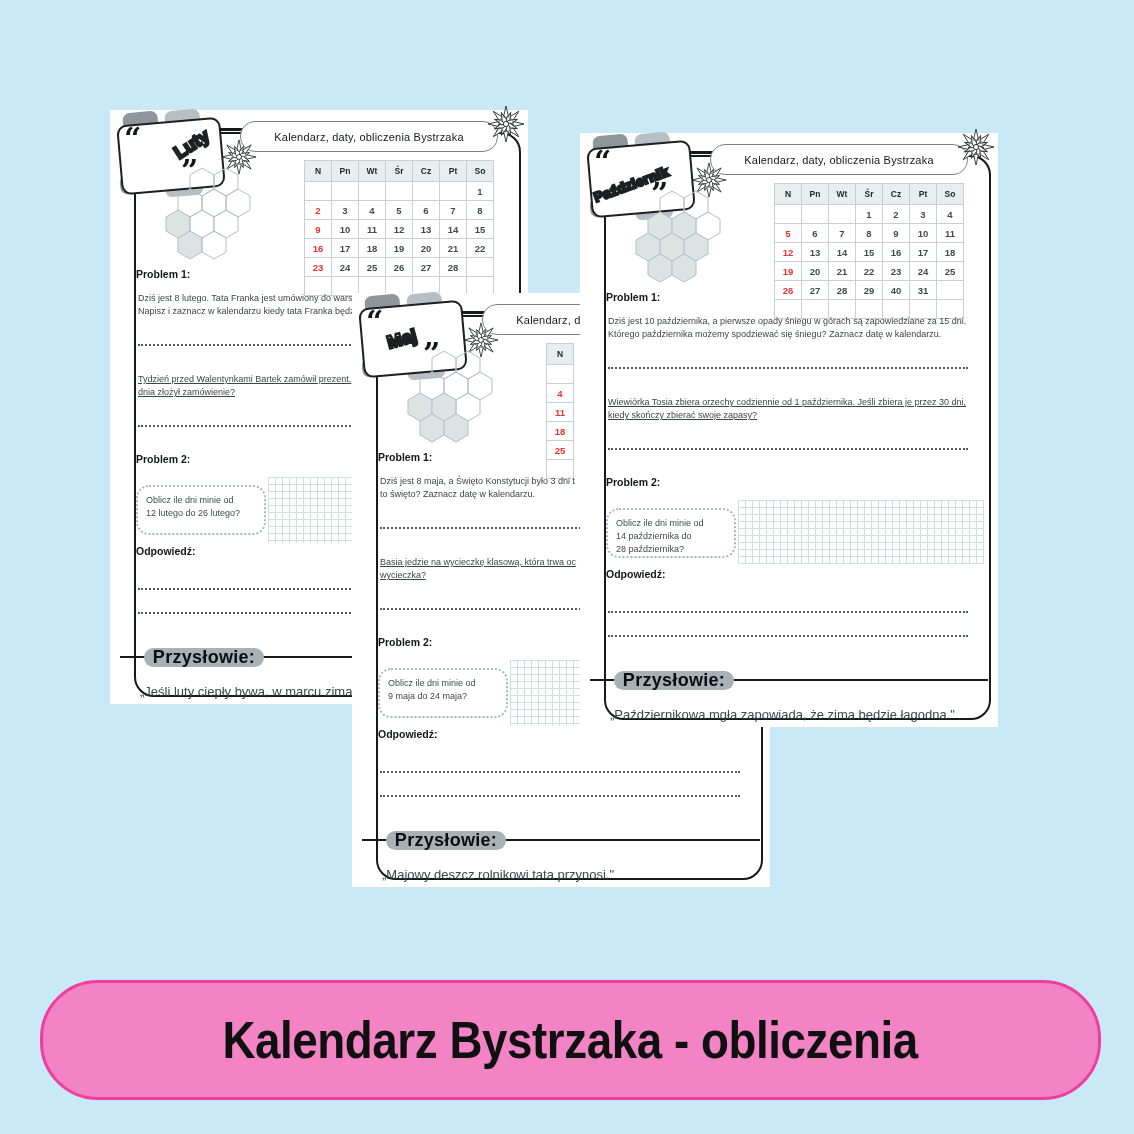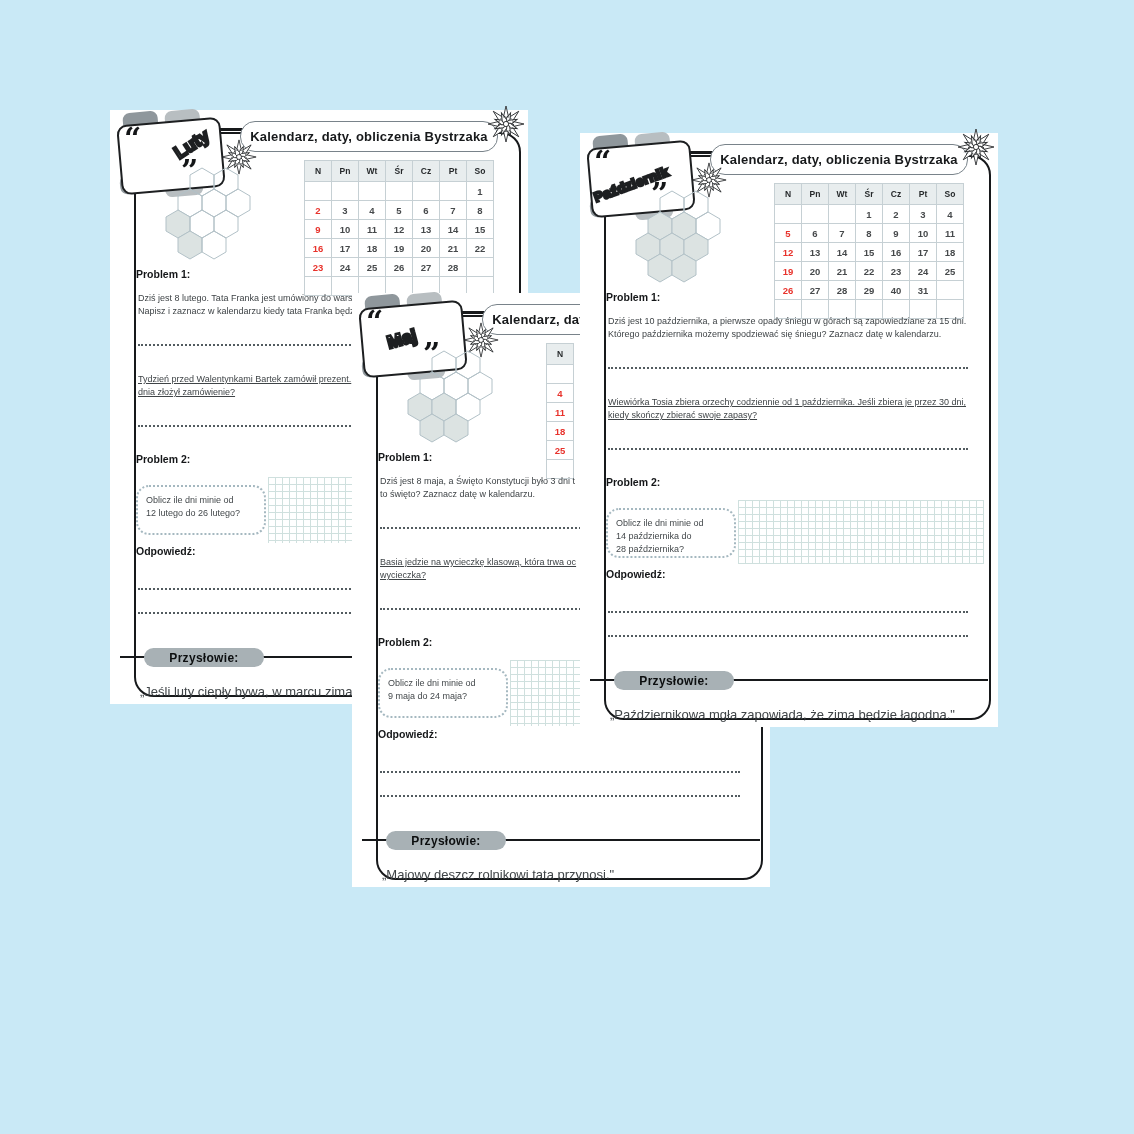--- a/index.html
+++ b/index.html
@@ -12,21 +12,21 @@
   .page-maj{left:352px;top:293px;z-index:2;}
   .page-paz{left:580px;top:133px;z-index:3;}
 
   .frame{position:absolute;left:24px;top:22px;width:383px;height:561px;
          border:2.5px solid #17191b;border-radius:20px;}
 
   .dash{position:absolute;left:108px;top:18px;width:27px;height:3px;background:#17191b;}
 
   .headerpill{position:absolute;left:130px;top:11px;width:256px;height:29px;background:#fff;
               border:1.5px solid #79838a;border-radius:15px;display:flex;align-items:center;justify-content:center;overflow:hidden;}
-  .headerpill span{font-size:13px;font-weight:700;color:#17191b;letter-spacing:.2px;white-space:nowrap;}
+  .headerpill span{font-size:11px;font-weight:400;color:#17191b;letter-spacing:.2px;white-space:nowrap;}
 
   .flake{position:absolute;}
   .flake-hdr{left:110px;top:28px;width:38px;height:38px;}
   .flake-corner{left:376px;top:-6px;width:40px;height:40px;}
 
   
   .badge{position:absolute;left:3px;top:2px;width:122px;height:96px;}
   .badge .patch{position:absolute;border-radius:7px;}
   .badge .dark{background:#8f979c;}
   .badge .light{background:#b8bec1;}
@@ -67,21 +67,21 @@
   .calcbox{position:absolute;left:26px;top:375px;width:112px;height:34px;padding:7px 6px 5px 8px;
            border:2px dotted #a5b8c0;border-radius:13px;font-size:9px;line-height:13px;color:#43484b;}
   .grid{position:absolute;left:158px;top:367px;width:84px;height:66px;
         background-image:linear-gradient(#cfe0de 1px, transparent 1px),linear-gradient(90deg,#cfe0de 1px, transparent 1px);
         background-size:7px 7px;}
   .page-paz .grid{width:246px;height:64px;}
 
   
   .prule{position:absolute;left:10px;top:546px;width:398px;border-top:2.5px solid #17191b;}
   .ppill{position:absolute;left:34px;top:538px;width:120px;height:19px;background:#a8b1b5;border-radius:10px;
-         display:flex;align-items:center;justify-content:center;font-size:12px;font-weight:800;color:#0c0e0f;letter-spacing:.3px;}
+         display:flex;align-items:center;justify-content:center;font-size:18px;font-weight:800;color:#0c0e0f;letter-spacing:.3px;}
   .proverb{position:absolute;left:30px;top:574px;font-size:13px;color:#3f4447;}
 
   
   .banner{position:absolute;left:40px;top:980px;width:1055px;height:114px;background:#f283c5;
           border:3px solid #ef3da1;border-radius:58px;display:flex;align-items:center;justify-content:center;}
   .banner span{font-size:52px;font-weight:800;color:#101010;transform:scaleX(.88);white-space:nowrap;letter-spacing:-.5px;}
 </style>
 </head>
 <body>
 
@@ -430,14 +430,17 @@
 28 października?</div>
     <div class="grid"></div>
     <div class="plabel ans">Odpowiedź:</div>
     <div class="dotline a1"></div>
     <div class="dotline a2"></div>
     <div class="prule"></div>
     <div class="ppill">Przysłowie:</div>
     <div class="proverb">„Październikowa mgła zapowiada, że zima będzie łagodna."</div>
   </section>
 
+  <div class="banner">
+    <span>Kalendarz Bystrzaka - obliczenia</span>
+  </div>
 
 </div>
 
 </body></html>

